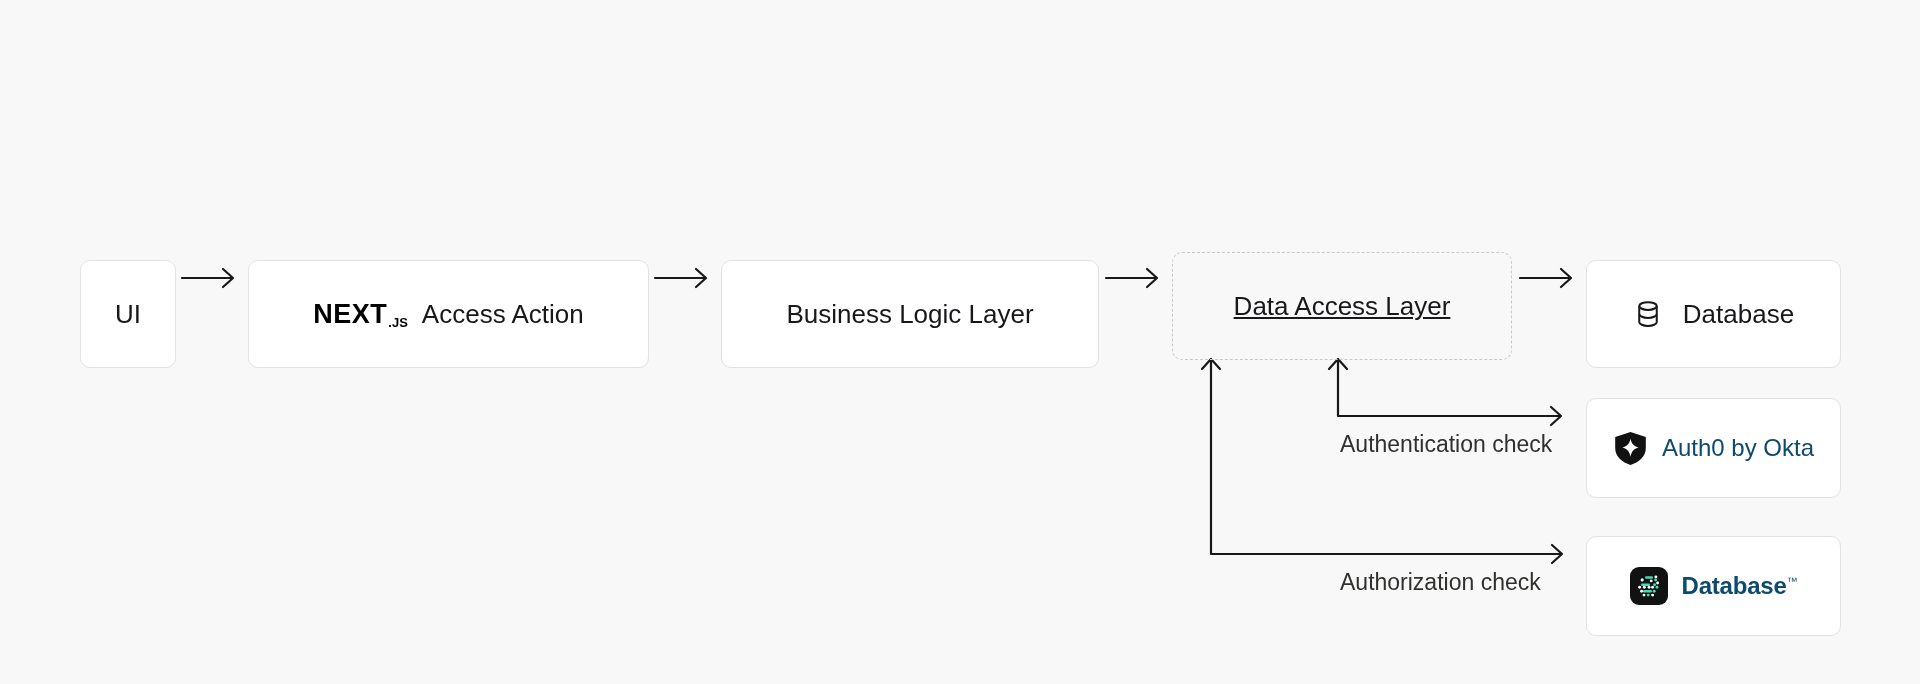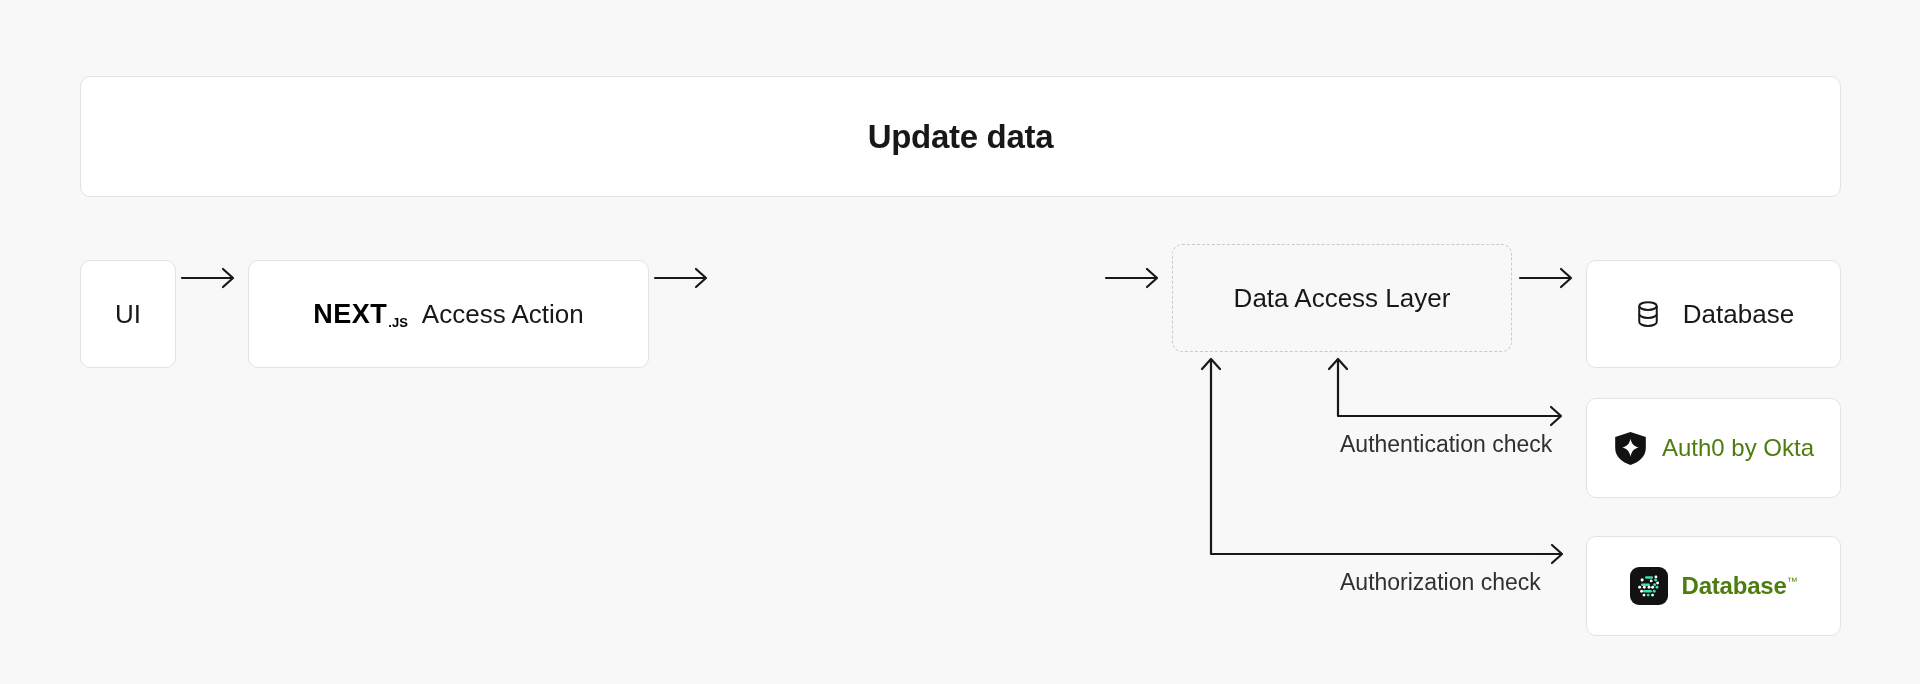--- a/index.html
+++ b/index.html
@@ -61,21 +61,21 @@
   .node.dashed {
     background: transparent;
     border: 1px dashed #c9c9c9;
   }
   .node-label { line-height: 1; }
 
   
   #node-ui          { left: 80px;   top: 224px; width: 96px;  height: 108px; }
   #node-server      { left: 248px;  top: 224px; width: 401px; height: 108px; }
   #node-business    { left: 721px;  top: 224px; width: 378px; height: 108px; }
-  #node-dal         { left: 1172px; top: 208px; width: 340px; height: 108px; }
+  #node-dal         { left: 1172px; top: 216px; width: 340px; height: 108px; text-decoration: underline; }
   #node-database    { left: 1586px; top: 224px; width: 255px; height: 108px; gap: 20px; }
   #node-auth0       { left: 1586px; top: 362px; width: 255px; height: 100px; }
   #node-openfga     { left: 1586px; top: 500px; width: 255px; height: 100px; }
 
   
   .nextjs-mark {
     display: inline-flex;
     align-items: flex-end;
     font-weight: 700;
     font-size: 27px;
@@ -113,33 +113,30 @@
   #label-authz { left: 1340px; top: 569px; }
 
   
   .logo-auth0 { width: 35px; height: 35px; flex: 0 0 auto; }
   .logo-openfga {
     width: 38px; height: 38px; flex: 0 0 auto;
     background: #121212;
     border-radius: 9px;
     display: flex; align-items: center; justify-content: center;
   }
-  .brand-text { font-size: 24px; font-weight: 400; color: #4d7c0f; }
+  .brand-text { font-size: 24px; font-weight: 400; color: #0c4a6e; }
   .brand-text.heavy { font-weight: 700; letter-spacing: -0.2px; }
   .tm { font-size: 11px; vertical-align: super; font-weight: 400; }
   .db-icon { width: 30px; height: 30px; flex: 0 0 auto; }
 </style>
 </head>
 <body>
 
 <div id="stage">
 
-  <div class="banner">
-    <div class="banner-title">Update data</div>
-  </div>
 
   <svg class="hconn" style="left:180px; top:258px;" width="64" height="40" viewBox="0 0 64 40">
     <line x1="2" y1="20" x2="52" y2="20" stroke="#18181b" stroke-width="2.2" stroke-linecap="round"></line>
     <polyline points="43,11 53,20 43,29" fill="none" stroke="#18181b" stroke-width="2.2" stroke-linecap="round" stroke-linejoin="round"></polyline>
   </svg>
 
   <svg class="hconn" style="left:653px; top:258px;" width="64" height="40" viewBox="0 0 64 40">
     <line x1="2" y1="20" x2="52" y2="20" stroke="#18181b" stroke-width="2.2" stroke-linecap="round"></line>
     <polyline points="43,11 53,20 43,29" fill="none" stroke="#18181b" stroke-width="2.2" stroke-linecap="round" stroke-linejoin="round"></polyline>
   </svg>
@@ -177,20 +174,23 @@
   </div>
 
   <div class="node" id="node-server">
     <span class="nextjs-mark">
       <span>NEXT</span>
         <span class="js">.JS</span>
     </span>
     <span class="node-label">Access Action</span>
   </div>
 
+  <div class="node" id="node-business">
+    <span class="node-label">Business Logic Layer</span>
+  </div>
 
   <div class="node dashed" id="node-dal">
     <span class="node-label">Data Access Layer</span>
   </div>
 
   <div class="node" id="node-database">
     <svg class="db-icon" viewBox="0 0 24 24">
       <ellipse cx="12" cy="5.6" rx="7" ry="3.1" fill="none" stroke="#18181b" stroke-width="1.6"></ellipse>
       <path d="M5 5.6 V18.4 C5 20.1 8.1 21.5 12 21.5 C15.9 21.5 19 20.1 19 18.4 V5.6" fill="none" stroke="#18181b" stroke-width="1.6"></path>
       <path d="M5 12 C5 13.7 8.1 15.1 12 15.1 C15.9 15.1 19 13.7 19 12" fill="none" stroke="#18181b" stroke-width="1.6"></path>

